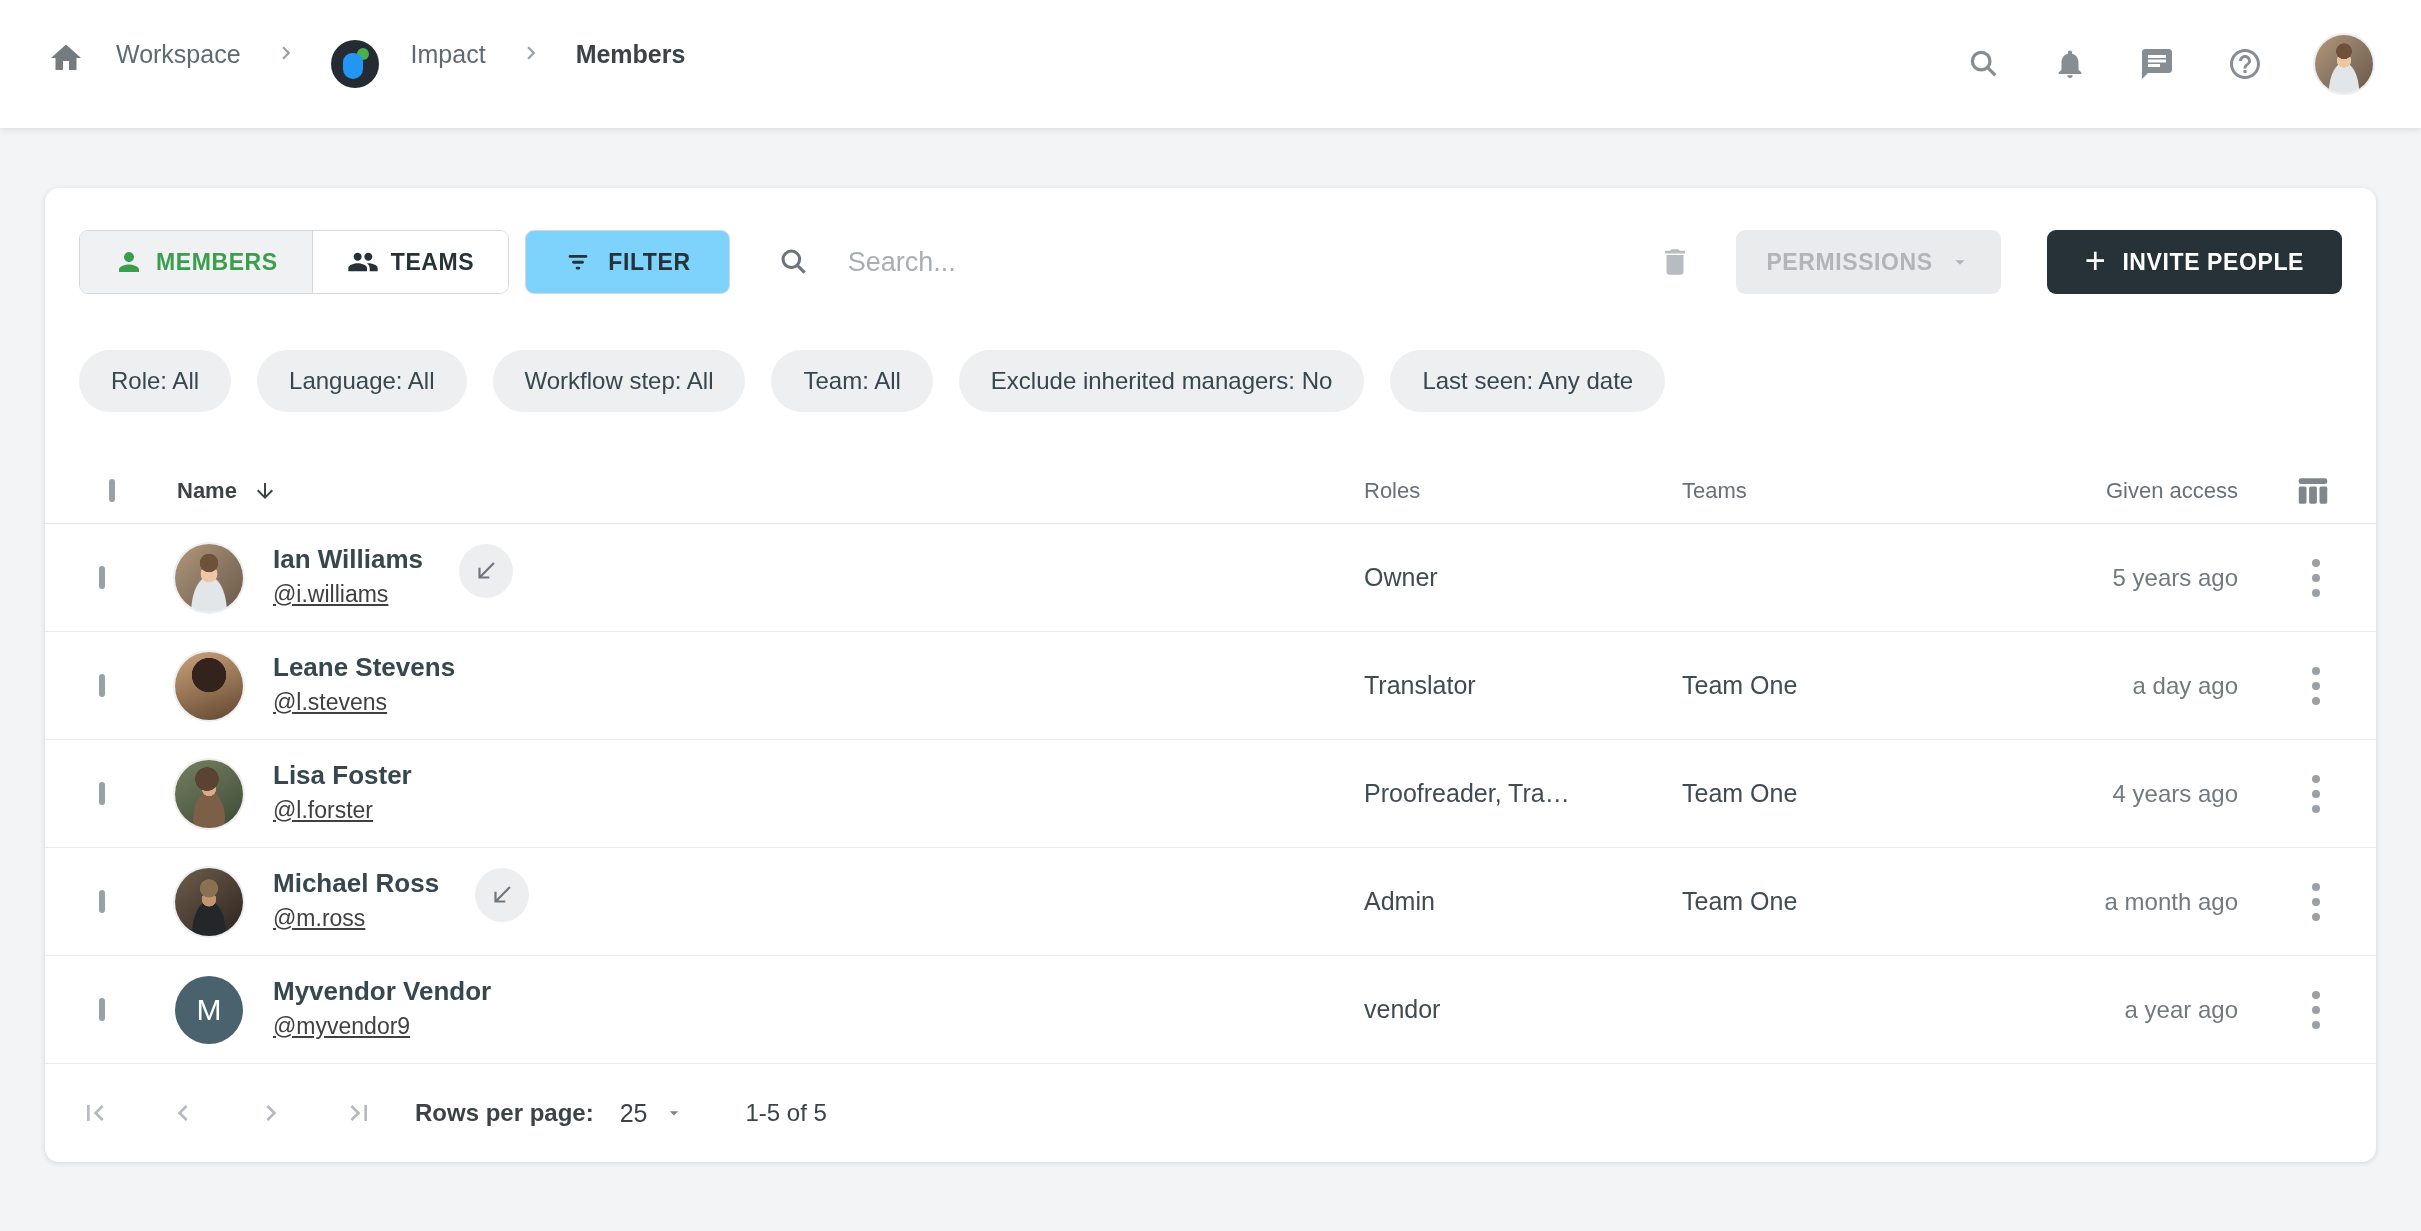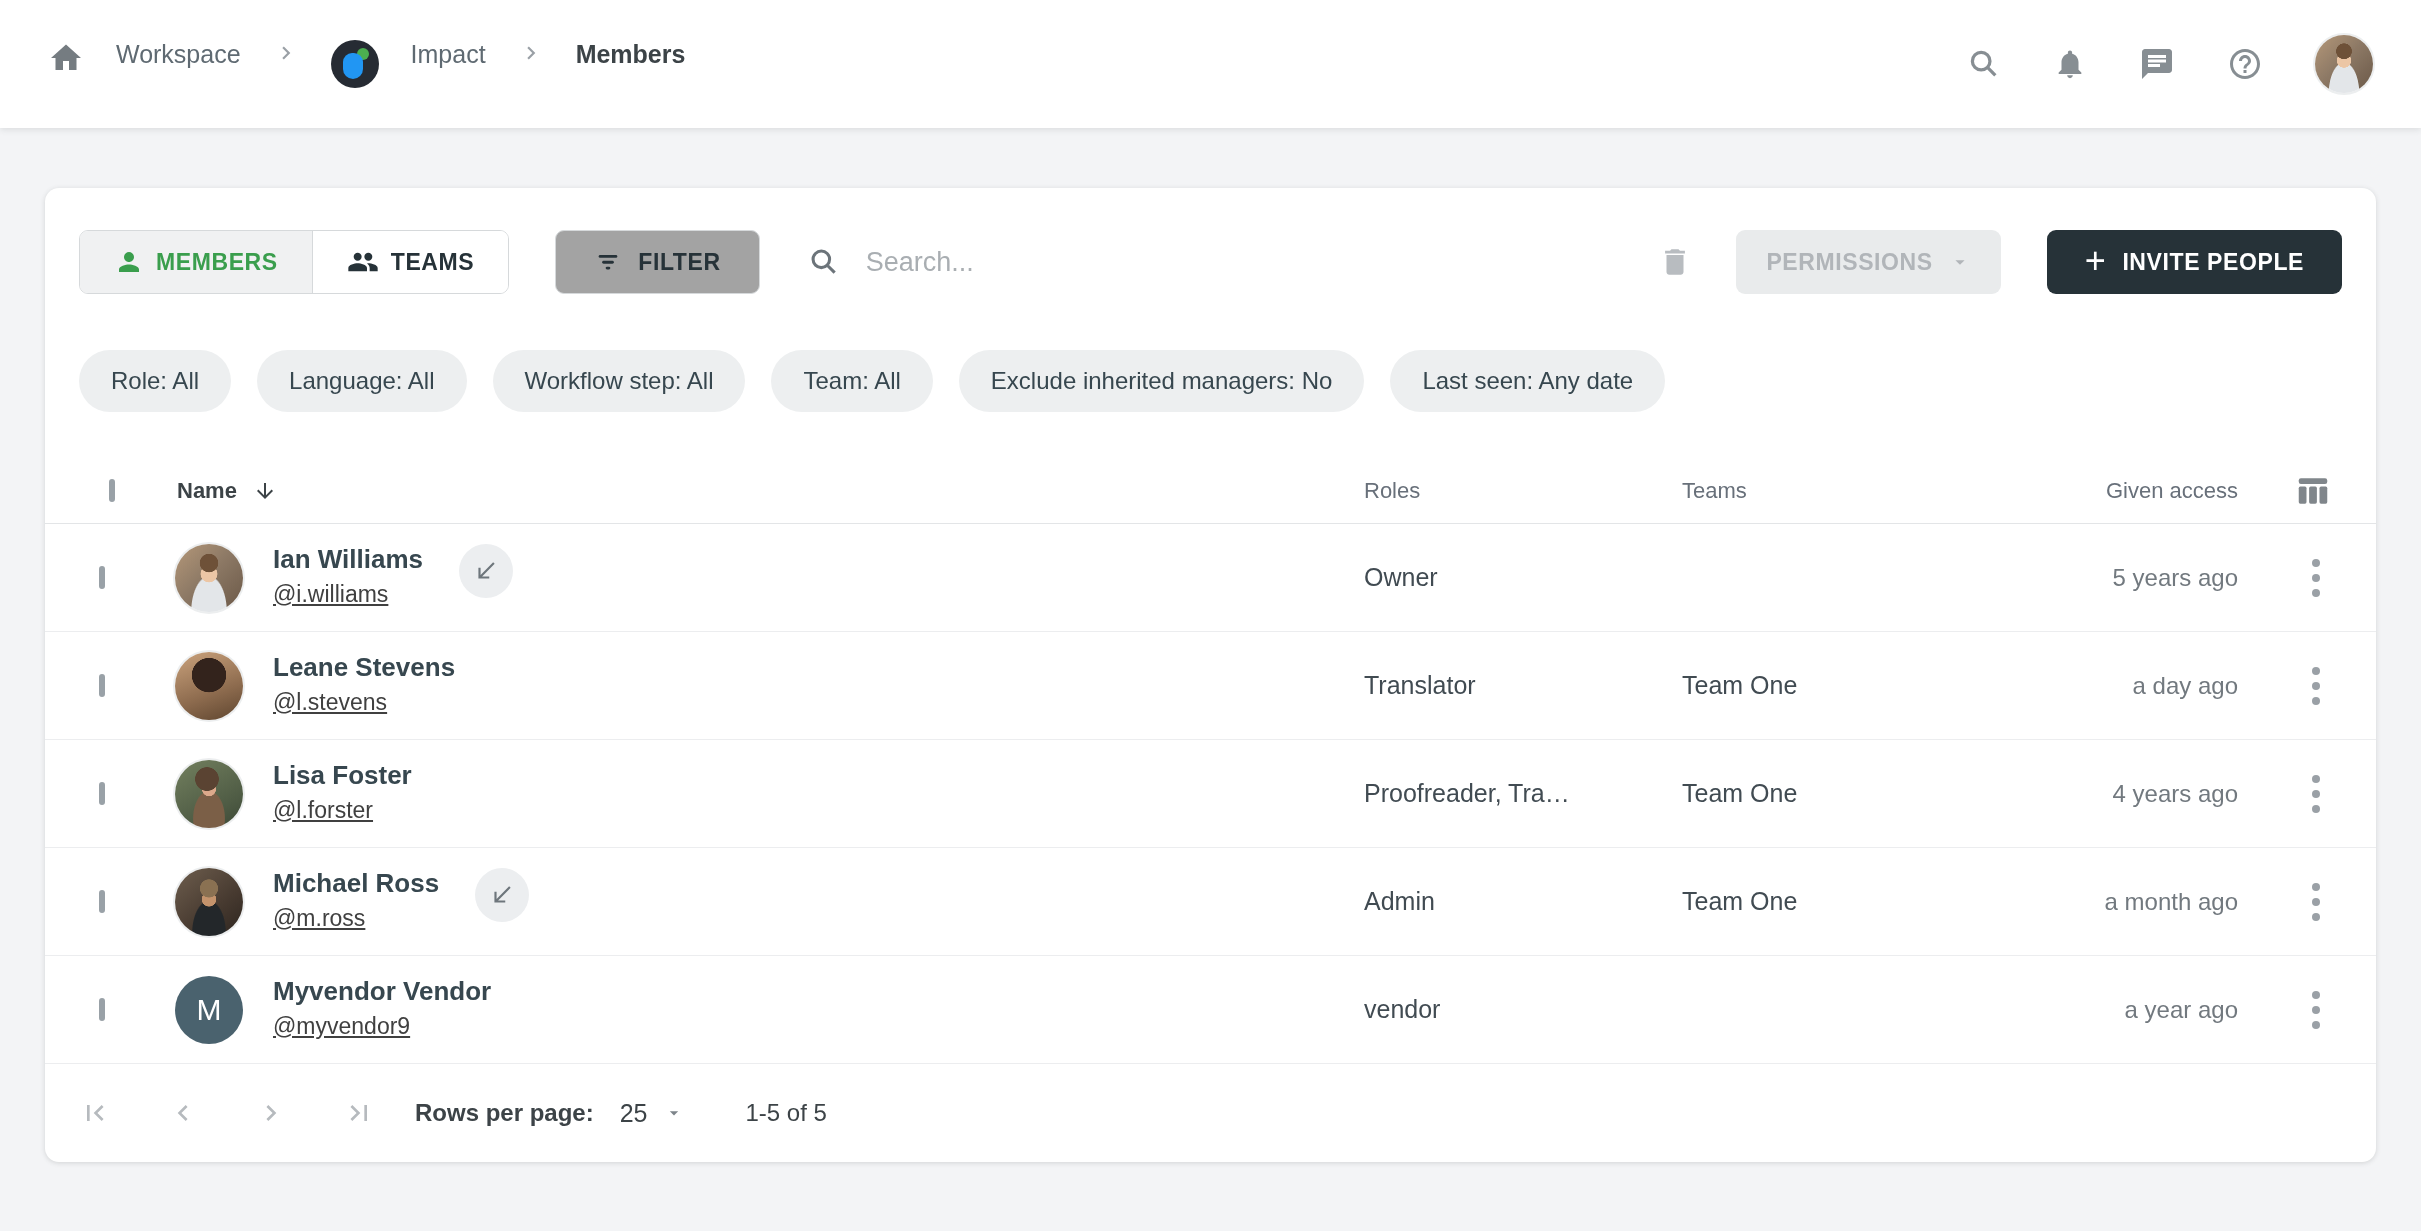--- a/index.html
+++ b/index.html
@@ -96,24 +96,24 @@
     font-size:23px; font-weight:700; letter-spacing:.6px;
     background:#fff; color:#263238; border:none; cursor:pointer; height:100%;
   }
   .tab.active { background:#f0f1f2; color:#3a9e4d; border-right:1.5px solid #d6d9db; }
   .btn {
     display:flex; align-items:center; gap:16px; height:64px; border-radius:9px;
     font-size:23px; font-weight:700; letter-spacing:.6px; cursor:pointer; border:none;
     font-family:inherit;
   }
   .btn-filter {
-    margin-left:46px; padding:0 38px;
-    background:#a3a3a3; border:1.5px solid #d6d9db; color:#263238; flex:0 0 auto;
-  }
-  .searchbox { display:flex; align-items:center; gap:26px; margin-left:48px; flex:1 1 auto; min-width:0;justify-content:center; }
+    margin-left:16px; padding:0 38px;
+    background:#7dd3fc; border:1.5px solid #d6d9db; color:#263238; flex:0 0 auto;
+  }
+  .searchbox { display:flex; align-items:center; gap:38px; margin-left:48px; flex:1 1 auto; min-width:0;justify-content:center; }
   .searchbox input {
     border:none; outline:none; font-family:inherit; font-size:27px; color:#3c4347;
     background:transparent; width:100%;
   }
   .searchbox input::placeholder { color:#a9aeb2; }
   .trash-btn { margin:0 44px 0 20px; flex:0 0 auto; }
   .btn-permissions {
     padding:0 30px; background:#e9ebec; color:#b1b5b9; cursor:default; flex:0 0 auto;
   }
   .btn-invite {

